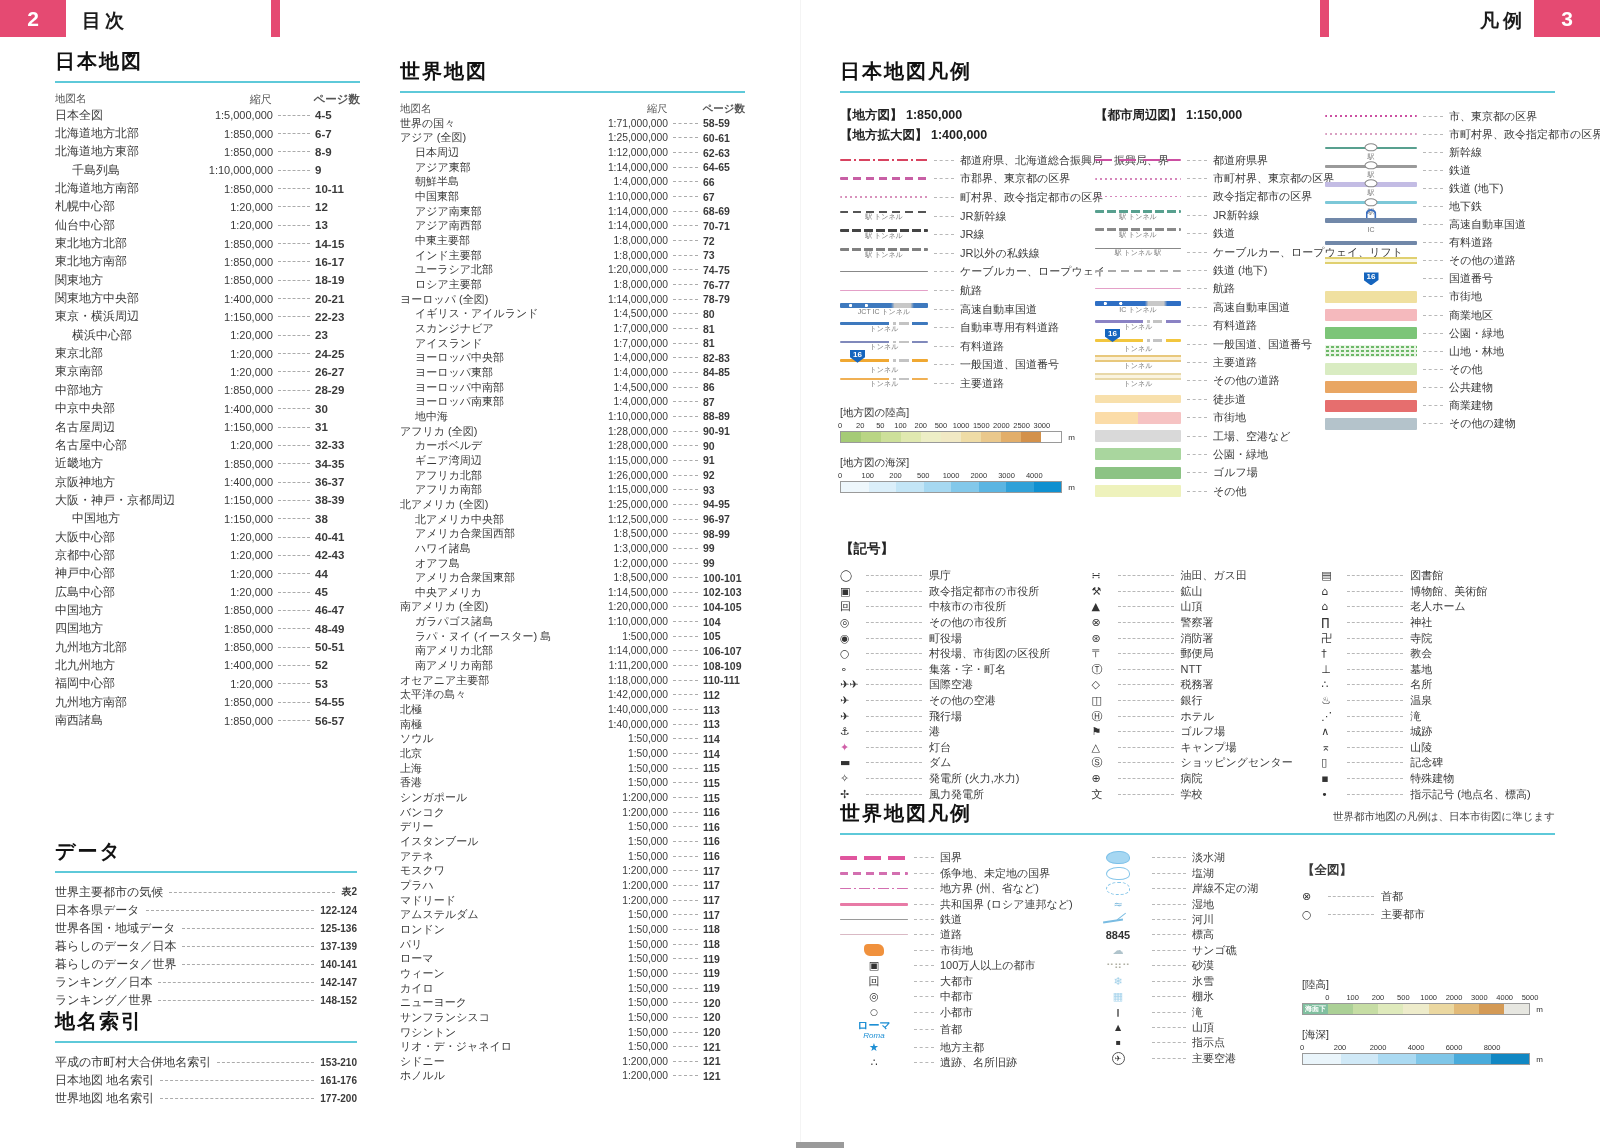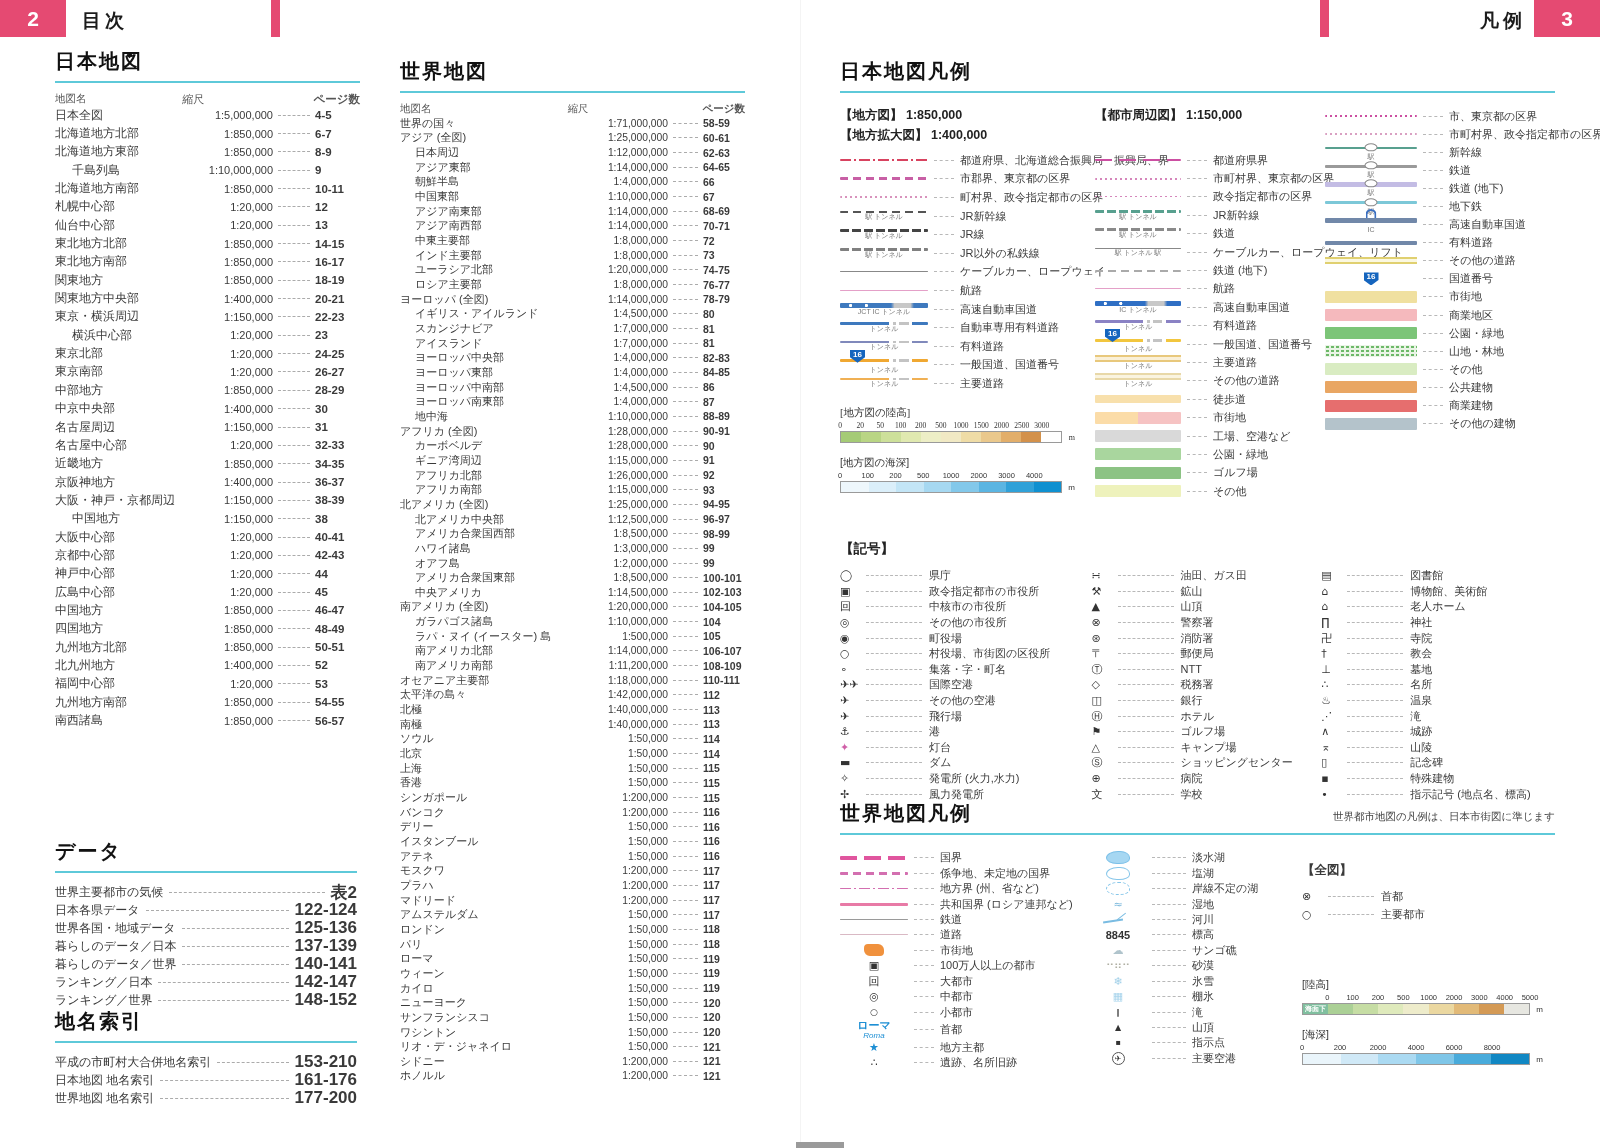--- a/index.html
+++ b/index.html
@@ -12,38 +12,38 @@
 #pgtitle-l{left:82px}#pgtitle-r{right:74px}
 .pgbar{position:absolute;top:0;width:9px;height:37px;background:#e54a72}
 #pgbar-l{left:271px}#pgbar-r{right:271px}
 .abs{position:absolute}
 .stitle{font-size:20px;font-weight:bold;color:#111;letter-spacing:2px}
 .rule{height:2px;background:#5ec9d9;margin-top:6px}
 
 .thead{display:flex;align-items:center;font-size:10.5px;color:#555;margin-top:9px;height:14px}
 .nm{width:128px;white-space:nowrap}
 .sc{width:90px;text-align:right;font-size:11px;white-space:nowrap}
-.schdr{text-align:left}
+.schdr{text-align:right}
 .hlead{width:32px;margin:0 5px}
 .lead{border-top:1.6px dashed #ababab;width:32px;margin:0 5px;flex:none}
 .pg{font-weight:bold;font-size:11.5px;white-space:nowrap}
 .trow{display:flex;align-items:center;height:18.35px;font-size:12px}
 .ind .nm{padding-left:17px}
 .wtoc .trow{height:14.67px;font-size:11px}
 .wtoc .nm{width:168px}
 .wtoc .sc{width:100px;font-size:10.3px}
 .wtoc .pg{font-size:10.5px}
 .wtoc .lead{width:25px}
 .wtoc .hlead{width:25px}
 .wtoc .ind .nm{padding-left:15px}
 .drow{display:flex;align-items:center;height:18px;font-size:12px}
 .drows{margin-top:10px}
 .dnm{white-space:nowrap}
 .dlead{flex:1;border-top:1.6px dashed #ababab;margin:0 6px}
-.dpg{font-weight:bold;font-size:17px;white-space:nowrap}
+.dpg{font-weight:bold;font-size:10px;white-space:nowrap}
 
 .lcols{display:flex;gap:5px;margin-top:14px}
 .lheadwrap{height:44px}
 .lhead{font-size:12.5px;font-weight:bold;color:#222;height:20px;white-space:nowrap}
 .li{display:flex;align-items:center}
 .lcol1 .li{min-height:18.6px}.lcol2 .li{min-height:18.4px}.lcol3 .li{min-height:18.1px}
 .sww{position:relative;flex:none;display:flex;flex-direction:column;justify-content:center}
 .lcol1 .sww{width:88px}.lcol2 .sww{width:86px}.lcol3 .sww{width:92px}
 .swsym{align-items:center}
 .llead{border-top:1.4px dashed #b8b8b8;width:20px;margin:0 6px;flex:none}
@@ -900,21 +900,21 @@
             </div>
             <div class="li">
               <div class="sww">
                 <div class="swline" style="height: 2px; background: linear-gradient(90deg, rgb(240, 176, 84) 0px, rgb(240, 176, 84) 56%, rgb(255, 255, 255) 56%, rgb(255, 255, 255) 60%, rgb(195, 195, 195) 60%, rgb(195, 195, 195) 64%, rgb(255, 255, 255) 64%, rgb(255, 255, 255) 67%, rgb(195, 195, 195) 67%, rgb(195, 195, 195) 78%, rgb(255, 255, 255) 78%, rgb(255, 255, 255) 82%, rgb(240, 176, 84) 82%, rgb(240, 176, 84) 100%);"></div>
                 <div class="swsub">トンネル</div>
               </div>
               <span class="llead"></span>
               <span class="llabel">主要道路</span>
             </div>
           </div>
-          <div class="scale" style="width: 222px; font-family: Liberation Serif, serif;">
+          <div class="scale" style="width: 222px;">
             <div class="sctitle">[地方図の陸高]</div>
             <div class="scticks">
               <span style="left: 0%;">0</span>
               <span style="left: 9.09091%;">20</span>
               <span style="left: 18.1818%;">50</span>
               <span style="left: 27.2727%;">100</span>
               <span style="left: 36.3636%;">200</span>
               <span style="left: 45.4545%;">500</span>
               <span style="left: 54.5455%;">1000</span>
               <span style="left: 63.6364%;">1500</span>

